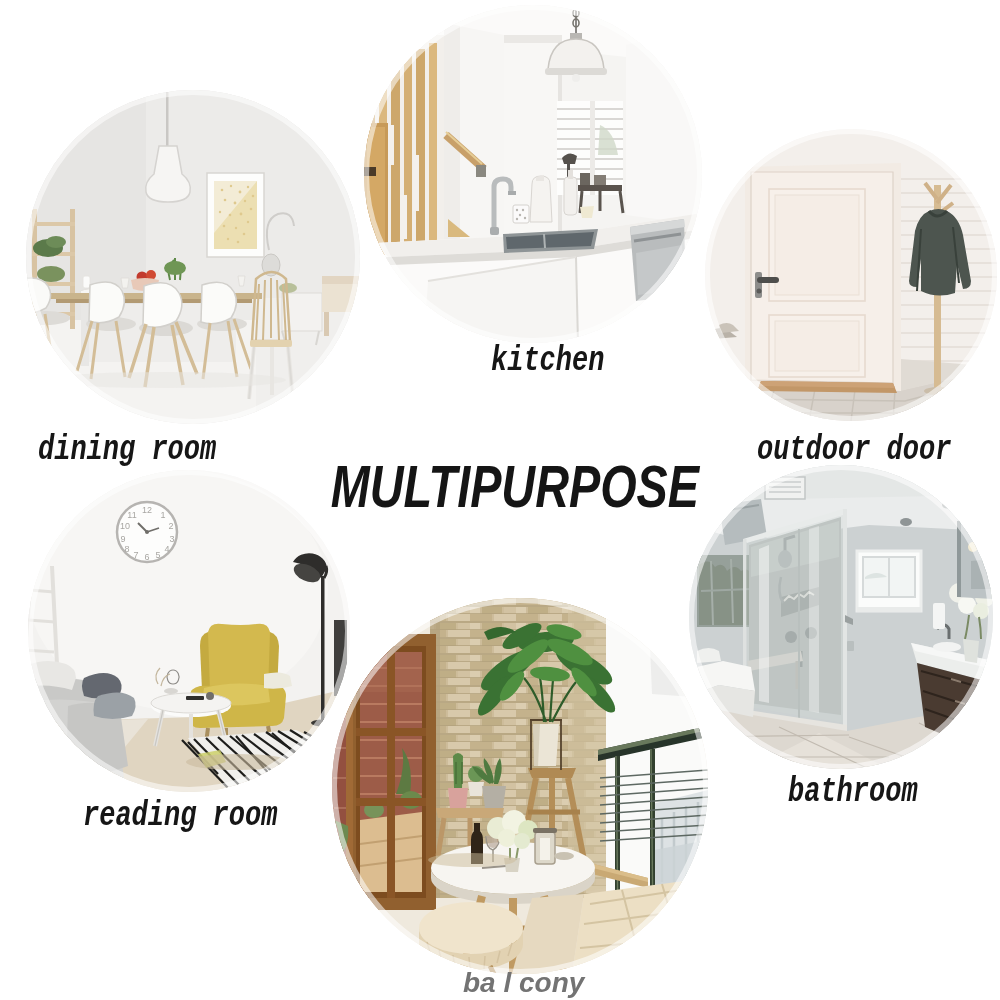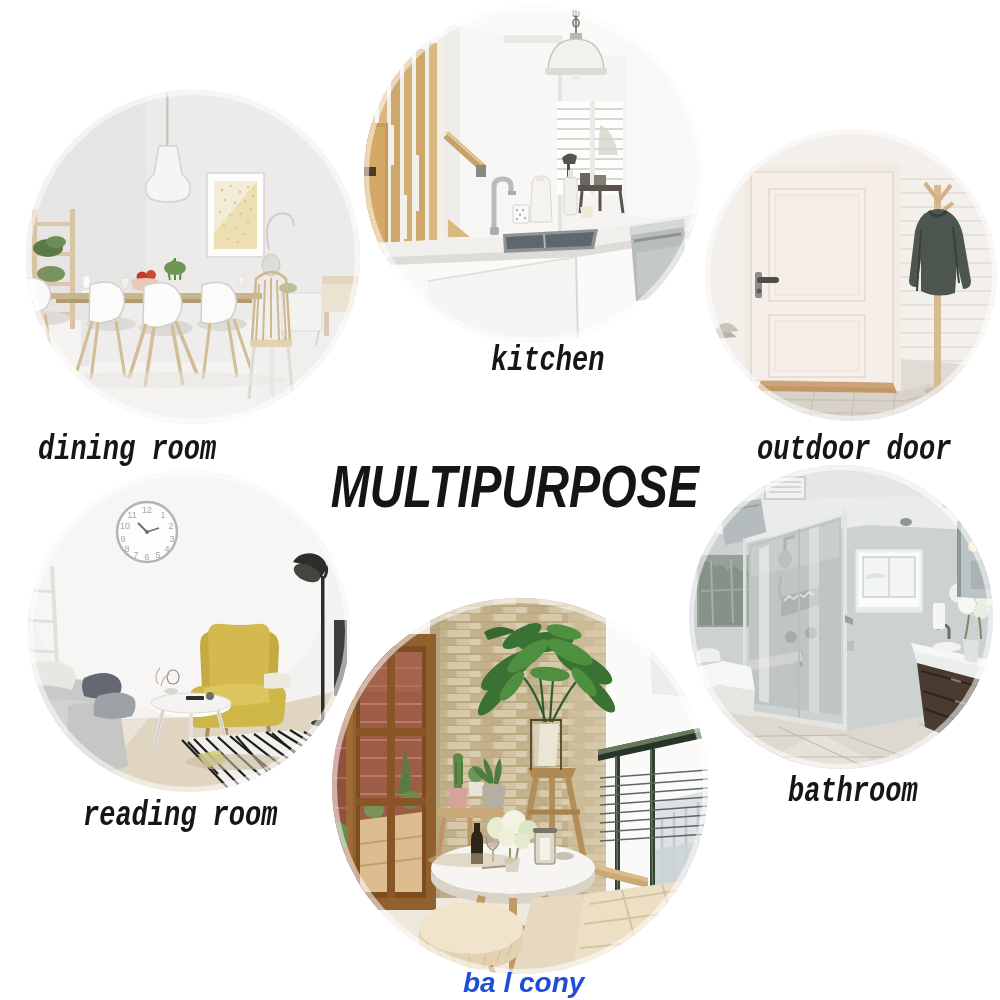--- a/index.html
+++ b/index.html
@@ -709,13 +709,13 @@
 <div class="lbl" style="left:38px;top:437px;">dining room</div>
 
 <div class="lbl" style="left:491px;top:348px;">kitchen</div>
 
 <div class="lbl" style="left:757px;top:437px;">outdoor door</div>
 
 <div class="lbl" style="left:83px;top:803px;">reading room</div>
 
 <div class="lbl" style="left:788px;top:779px;">bathroom</div>
 
-<div class="abs" style="left:463px;top:967px;font-family:'Liberation Sans',sans-serif;font-weight:bold;font-style:italic;font-size:28px;color:#1d4ed8;">ba l cony</div>
+<div class="abs" style="left:463px;top:967px;font-family:'Liberation Sans',sans-serif;font-weight:bold;font-style:italic;font-size:28px;color:#737373;">ba l cony</div>
 
 </body></html>

